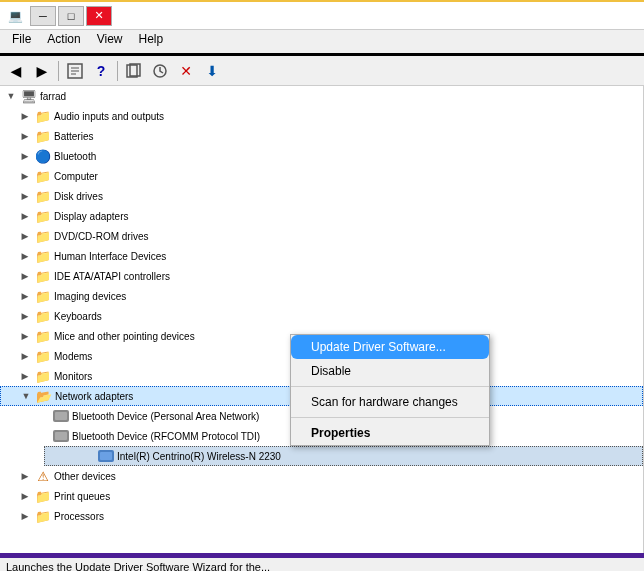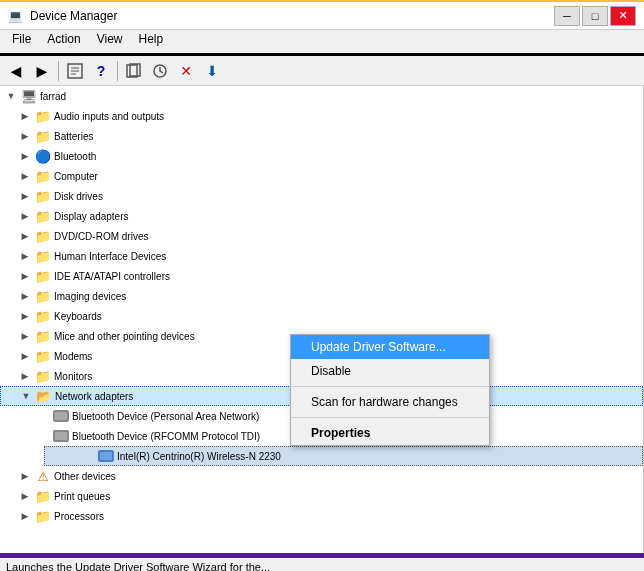--- a/index.html
+++ b/index.html
@@ -171,35 +171,35 @@
     }
     .ctx-item {
       padding: 5px 20px;
       cursor: pointer;
       font-size: 12px;
       white-space: nowrap;
     }
     .ctx-item.highlighted {
       background: #3399ff;
       color: white;
+      border-radius: 6px;
     }
     .ctx-separator {
       height: 1px;
       background: #ccc;
       margin: 3px 0;
     }
     .ctx-item.bold { font-weight: bold; }
     .ic-computer { color: #555; }
   </style>
 </head>
 <body>
 
 <div class="title-bar">
   <span class="title-bar-icon">💻</span>
-  <span class="title-text">Device Manager</span>
   <div class="title-controls">
     <button class="title-btn">─</button>
     <button class="title-btn">□</button>
     <button class="title-btn close">✕</button>
   </div>
 </div>
 
 <div class="menu-bar">
   <span class="menu-item">File</span>
   <span class="menu-item">Action</span>

